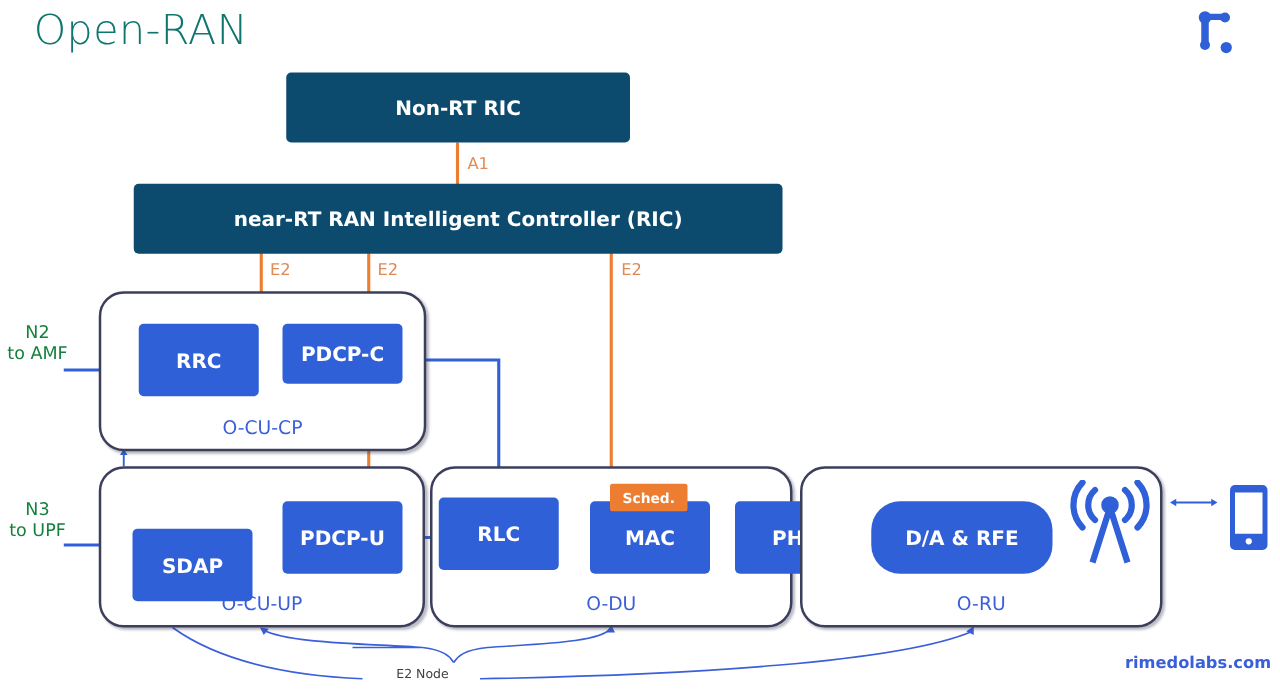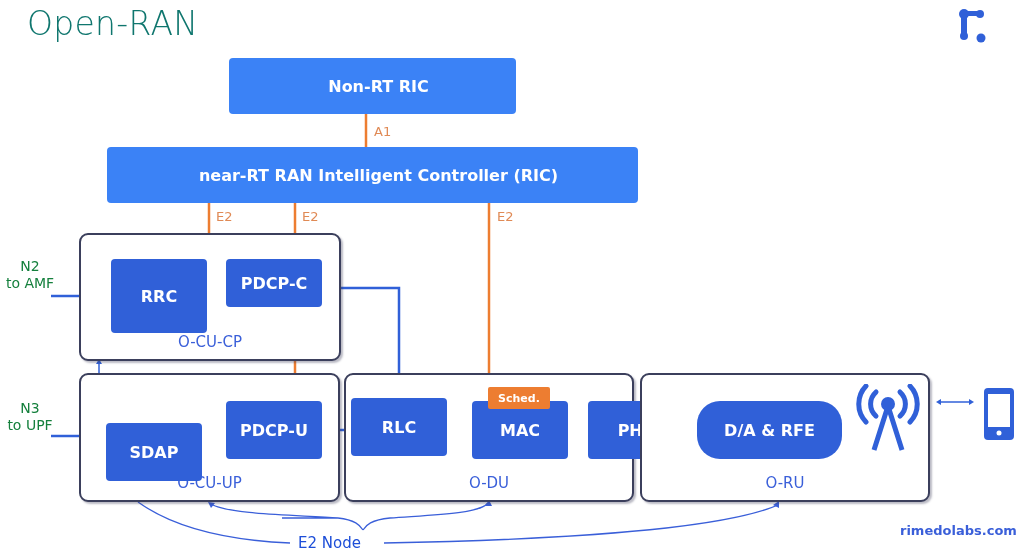--- a/index.html
+++ b/index.html
@@ -1,21 +1,21 @@
 <!DOCTYPE html>
 <html><head>
 <meta charset="utf-8">
 <style>
   html, body { margin:0; padding:0; background:#ffffff; }
   body { width:1024px; height:552px; position:relative; overflow:hidden; font-family:"DejaVu Sans", sans-serif; }
   .abs { position:absolute; }
   .title { left:27px; top:4px; font-size:33px; color:#0f766e; font-weight:300; letter-spacing:0.3px; font-family:"DejaVu Sans", sans-serif; }
-  .orange-box { background:#3b82f6; color:#fff; border-radius:4px; display:flex; align-items:center; justify-content:center; font-weight:bold; font-size:16px;padding-left:12px; }
+  .orange-box { background:#0c4a6e; color:#fff; border-radius:4px; display:flex; align-items:center; justify-content:center; font-weight:bold; font-size:16px; }
   .blue-box { background:#3060d8; color:#fff; border-radius:4px; display:flex; align-items:center; justify-content:center; font-weight:bold; font-size:16px; }
-  .group { border:2px solid #3b3f5c; border-radius:9px; background:#fff; box-shadow:2px 2px 2px rgba(60,60,90,0.35); box-sizing:border-box; }
+  .group { border:2px solid #3b3f5c; border-radius:20px; background:#fff; box-shadow:2px 2px 2px rgba(60,60,90,0.35); box-sizing:border-box; }
   .group-label { position:absolute; bottom:8px; left:0; right:0; text-align:center; color:#3a5fd9; font-size:15px; }
   .iface-label { color:#e08a55; font-size:13px; }
   .ext-label { color:#15803d; font-size:14px; text-align:center; line-height:17px; }
   .sched { background:#ed7d31; color:#fff; font-size:11px; font-weight:bold; display:flex; align-items:center; justify-content:center; border-radius:2px; }
   .site { color:#3a5fd9; font-size:13px; font-weight:bold; }
   svg.lines { position:absolute; left:0; top:0; }
 </style>
 </head>
 <body>
 
@@ -91,21 +91,21 @@
   <div>to AMF</div>
 </div>
 <div class="abs ext-label" style="left:2px;top:400px;width:56px;">
   <div>N3</div>
   <div>to UPF</div>
 </div>
 
 <div class="abs group" style="left:79px;top:233px;width:262px;height:128px;">
   <div class="group-label">O-CU-CP</div>
 </div>
-<div class="abs blue-box" style="left:111px;top:259px;width:96px;height:74px;">
+<div class="abs blue-box" style="left:111px;top:259px;width:96px;height:58px;">
   <span>RRC</span>
 </div>
 <div class="abs blue-box" style="left:226px;top:259px;width:96px;height:48px;">
   <span>PDCP-C</span>
 </div>
 
 <div class="abs group" style="left:79px;top:373px;width:261px;height:129px;">
   <div class="group-label">O-CU-UP</div>
 </div>
 <div class="abs blue-box" style="left:106px;top:401px;width:96px;height:58px;margin-top:22px;">
@@ -144,15 +144,15 @@
   <path d="M14,2 A26,26 0 0 0 14,38" stroke="#3060d8" stroke-width="5" fill="none" stroke-linecap="round"></path>
   <path d="M58,2 A26,26 0 0 1 58,38" stroke="#3060d8" stroke-width="5" fill="none" stroke-linecap="round"></path>
 </svg>
 
 <svg class="abs" style="left:983px;top:387px" width="32" height="54" viewBox="0 0 32 54">
   <rect x="1" y="1" width="30" height="52" rx="4" fill="#3060d8"></rect>
   <rect x="5" y="7" width="22" height="33" fill="#ffffff"></rect>
   <circle cx="16" cy="46" r="2.5" fill="#ffffff"></circle>
 </svg>
 
-<div class="abs" style="left:294px;top:534px;font-size:15px;color:#1d4ed8;background:#fff;padding:0 4px;">E2 Node</div>
+<div class="abs" style="left:313px;top:534px;font-size:10px;color:#404040;background:#fff;padding:0 4px;">E2 Node</div>
 
 <div class="abs site" style="left:900px;top:523px;">rimedolabs.com</div>
 
 </body></html>

